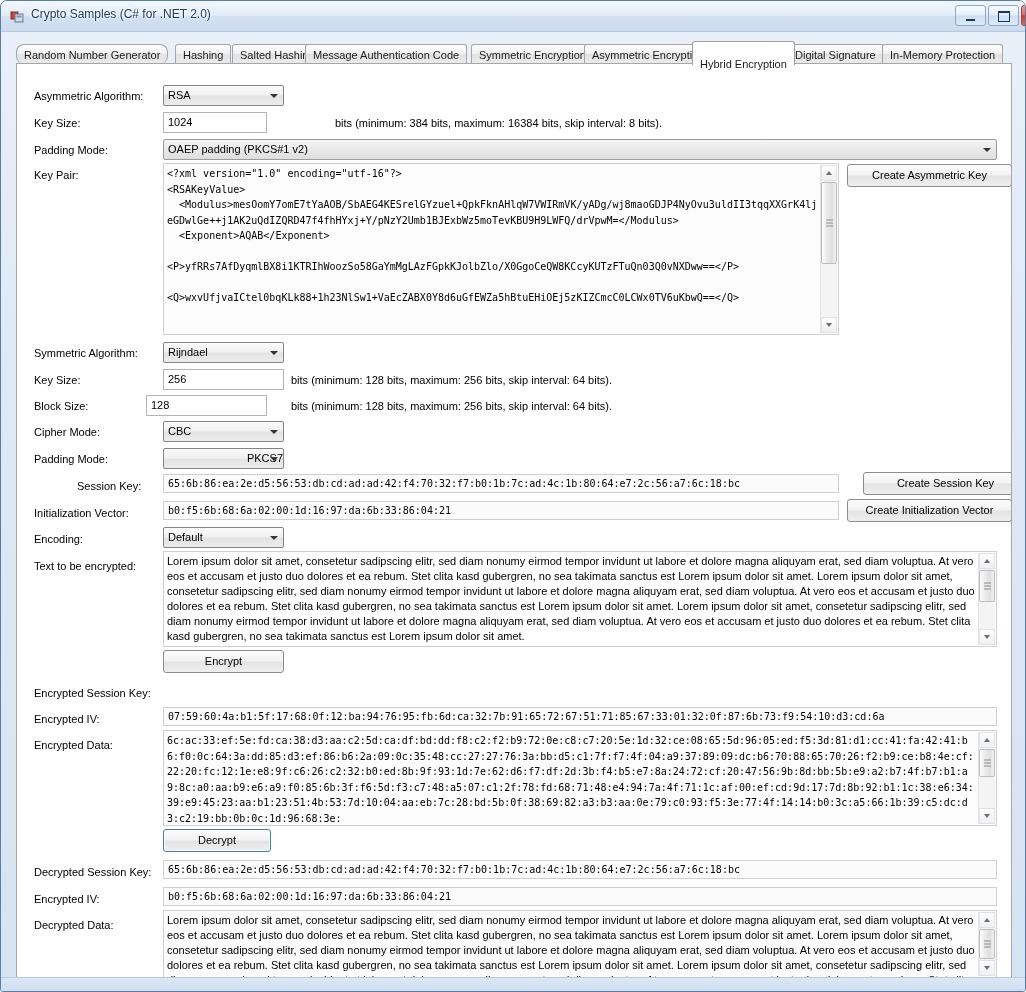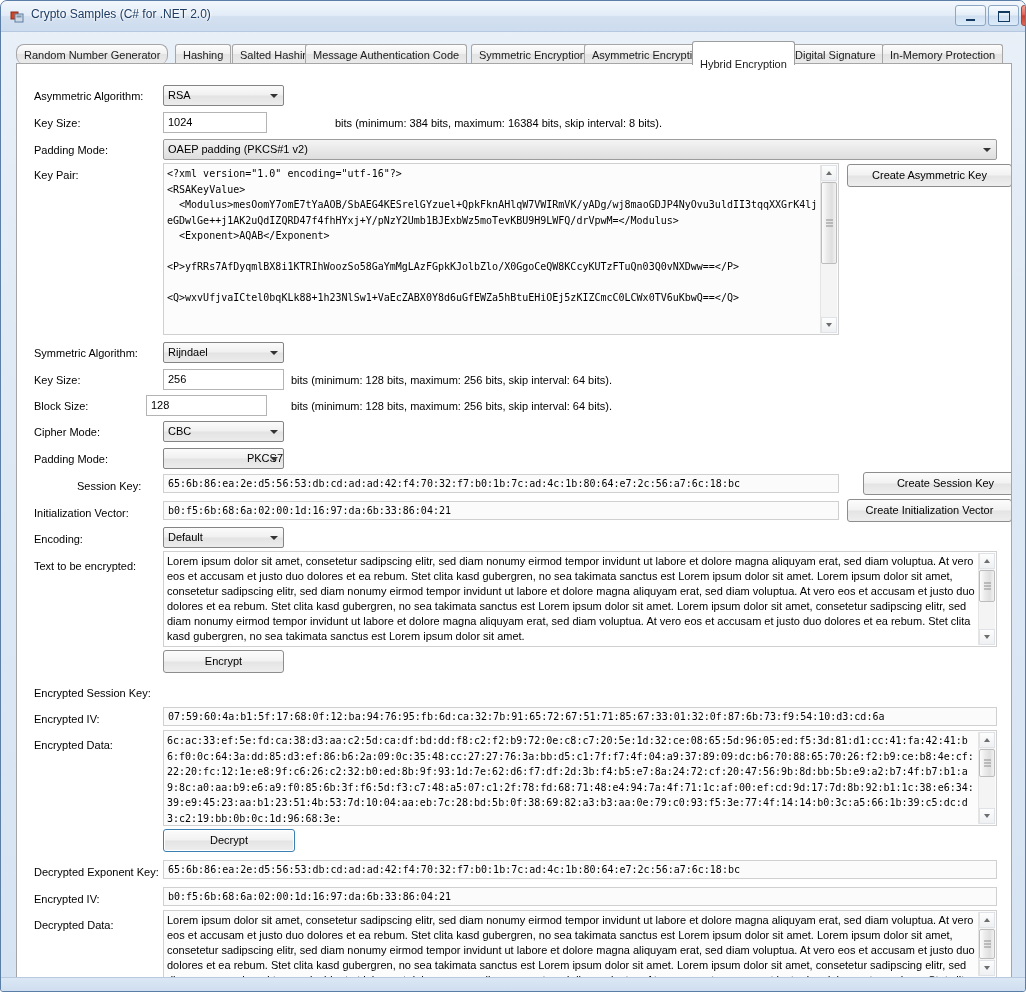--- a/index.html
+++ b/index.html
@@ -484,23 +484,23 @@
               <i></i>
               <i></i>
             </span>
         </div>
         <div class="sb-btn down">
             <span class="tri"></span>
           </div>
       </div>
     </div>
 
-    <div class="btn focus" style="left:146px; top:765px; width:132px;">Decrypt</div>
-
-    <div class="lbl" style="left:17px; top:802px;">Decrypted Exponent Key:</div>
+    <div class="btn focus" style="left:146px; top:765px; width:108px;">Decrypt</div>
+
+    <div class="lbl" style="left:17px; top:802px;">Decrypted Session Key:</div>
     <div class="monobox" style="left:146px; top:796px; width:834px;">65:6b:86:ea:2e:d5:56:53:db:cd:ad:ad:42:f4:70:32:f7:b0:1b:7c:ad:4c:1b:80:64:e7:2c:56:a7:6c:18:bc</div>
 
     <div class="lbl" style="left:17px; top:829px;">Encrypted IV:</div>
     <div class="monobox" style="left:146px; top:823px; width:834px;">b0:f5:6b:68:6a:02:00:1d:16:97:da:6b:33:86:04:21</div>
 
     <div class="lbl" style="left:17px; top:855px;">Decrypted Data:</div>
     <div class="area" style="left:146px; top:846px; width:834px; height:68px;">
       <div class="content prose">Lorem ipsum dolor sit amet, consetetur sadipscing elitr, sed diam nonumy eirmod tempor invidunt ut labore et dolore magna aliquyam erat, sed diam voluptua. At vero eos et accusam et justo duo dolores et ea rebum. Stet clita kasd gubergren, no sea takimata sanctus est Lorem ipsum dolor sit amet. Lorem ipsum dolor sit amet, consetetur sadipscing elitr, sed diam nonumy eirmod tempor invidunt ut labore et dolore magna aliquyam erat, sed diam voluptua. At vero eos et accusam et justo duo dolores et ea rebum. Stet clita kasd gubergren, no sea takimata sanctus est Lorem ipsum dolor sit amet. Lorem ipsum dolor sit amet, consetetur sadipscing elitr, sed diam nonumy eirmod tempor invidunt ut labore et dolore magna aliquyam erat, sed diam voluptua. At vero eos et accusam et justo duo dolores et ea rebum. Stet clita kasd gubergren, no sea takimata sanctus est Lorem ipsum dolor sit amet.</div>
       <div class="vscroll">
         <div class="sb-btn up">

